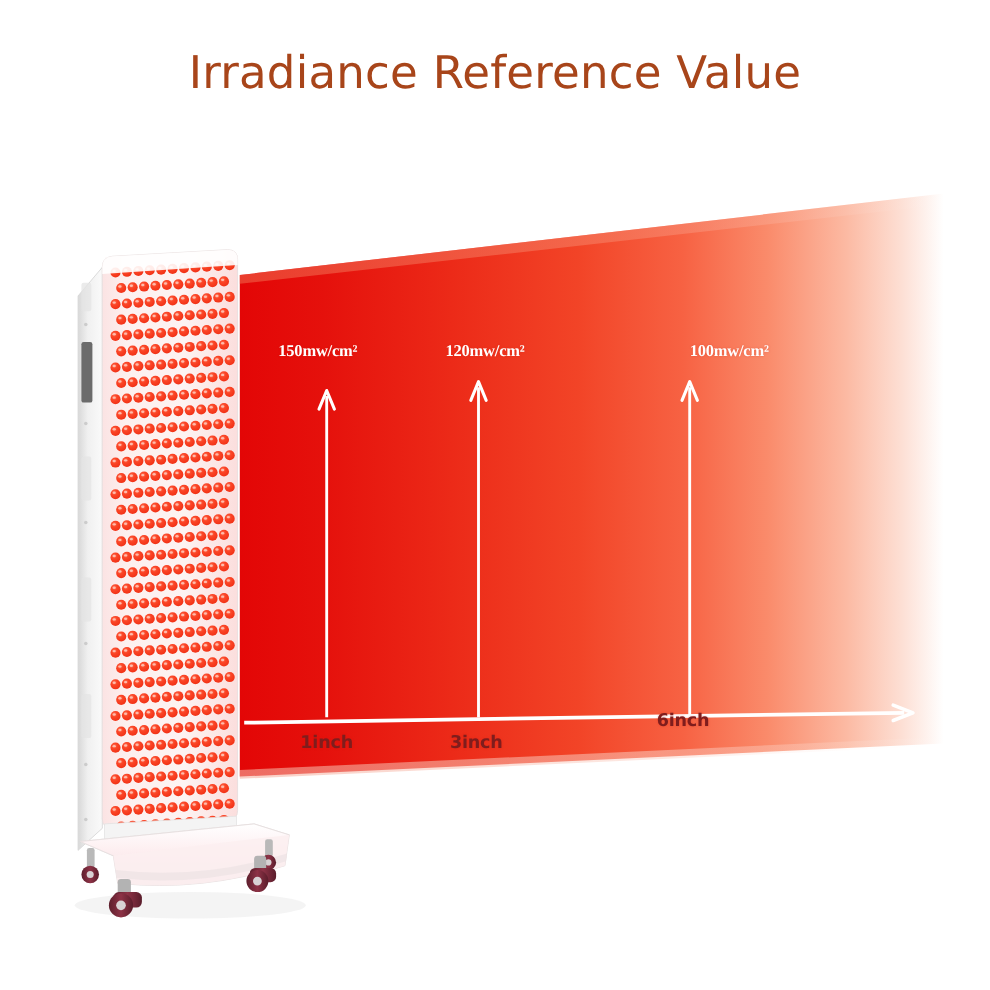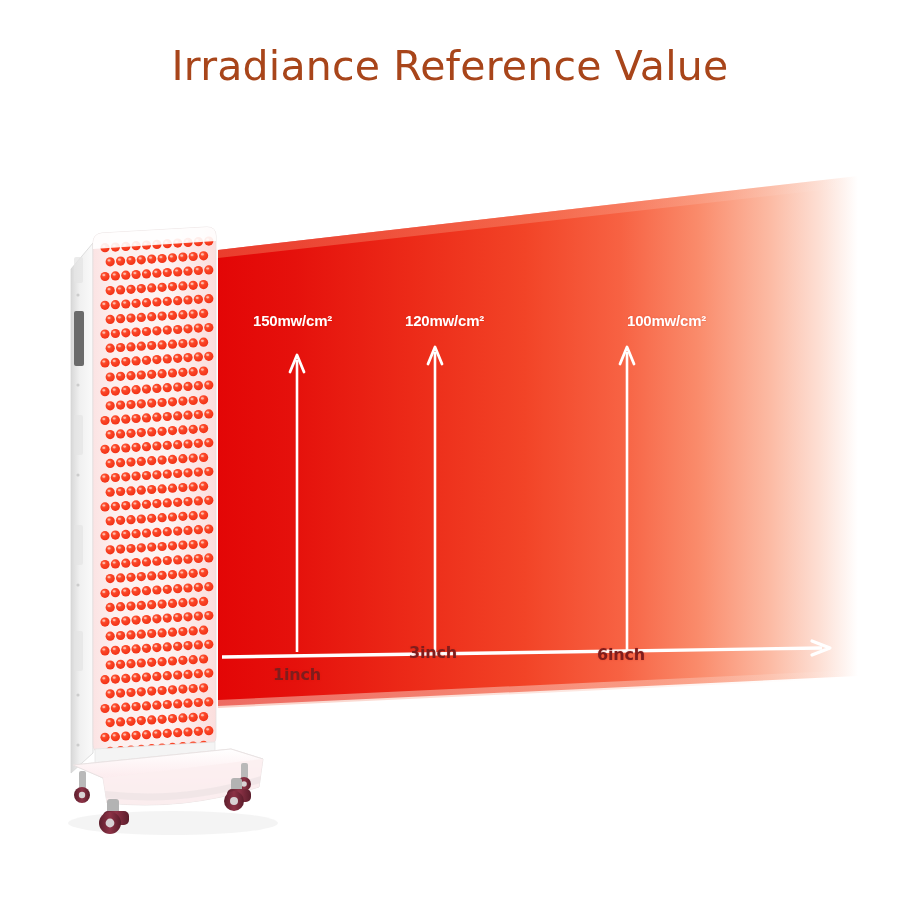--- a/index.html
+++ b/index.html
@@ -48,21 +48,21 @@
     top: 225px;
     width: 225px;
     height: 620px;
   }
   .dev-svg { position:absolute; left:0; top:0; }
 
   
   .irr-label {
     position: absolute;
     color: #ffffff;
-    font-family: Liberation Sans, sans-serif;
+    font-family: Liberation Serif, serif;
     font-size: 15px;
     font-weight: 700;
     letter-spacing: -0.2px;
     white-space: nowrap;
     text-shadow: 0 0 2px rgba(200,30,10,.35);
     text-align: center;
   }
   .dist-label {
     position: absolute;
     color: #7f1d1d;
@@ -129,21 +129,21 @@
       <path d="M 627,651 L 627,352" stroke="#ffffff" stroke-width="2.6" fill="none"></path>
       <path d="M 620,364 L 627,347 L 634,364" stroke="#ffffff" stroke-width="2.8" fill="none" stroke-linecap="round" stroke-linejoin="round"></path>
     </g>
   </svg>
 
   <div class="irr-label" style="left:253px; top:312px;">150mw/cm²</div>
   <div class="irr-label" style="left:389px; top:312px;margin-left:16px;">120mw/cm²</div>
   <div class="irr-label" style="left:579px; top:312px;margin-left:48px;">100mw/cm²</div>
 
   <div class="dist-label" style="left:273px; top:665px;">1inch</div>
-  <div class="dist-label" style="left:409px; top:643px;">3inch</div>
+  <div class="dist-label" style="left:409px; top:665px;">3inch</div>
   <div class="dist-label" style="left:597px; top:645px;">6inch</div>
 
   <div id="device">
     <svg class="dev-svg" width="235" height="625" viewBox="0 0 235 625">
       <defs>
         <linearGradient id="faceGrad" x1="0" y1="0" x2="1" y2="0">
           <stop offset="0" stop-color="#fbe3e3"></stop>
           <stop offset="0.18" stop-color="#fdf0ef"></stop>
           <stop offset="0.6" stop-color="#fdf3f2"></stop>
           <stop offset="1" stop-color="#fbdedd"></stop>

